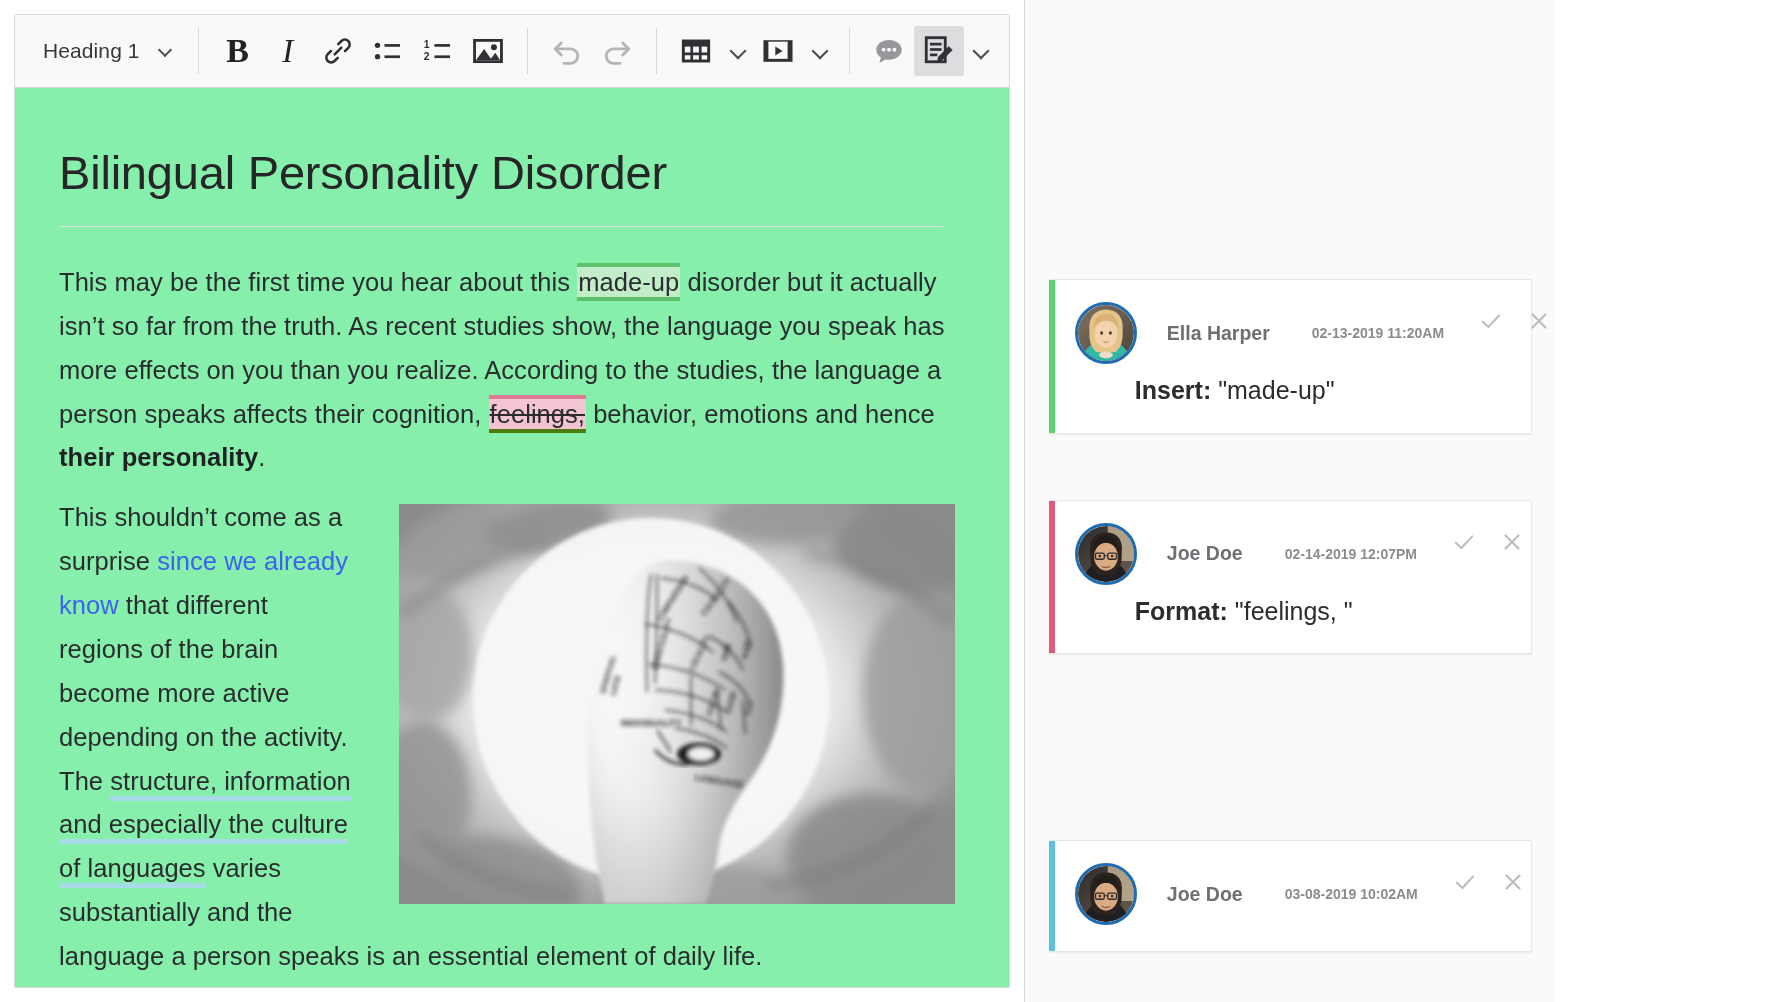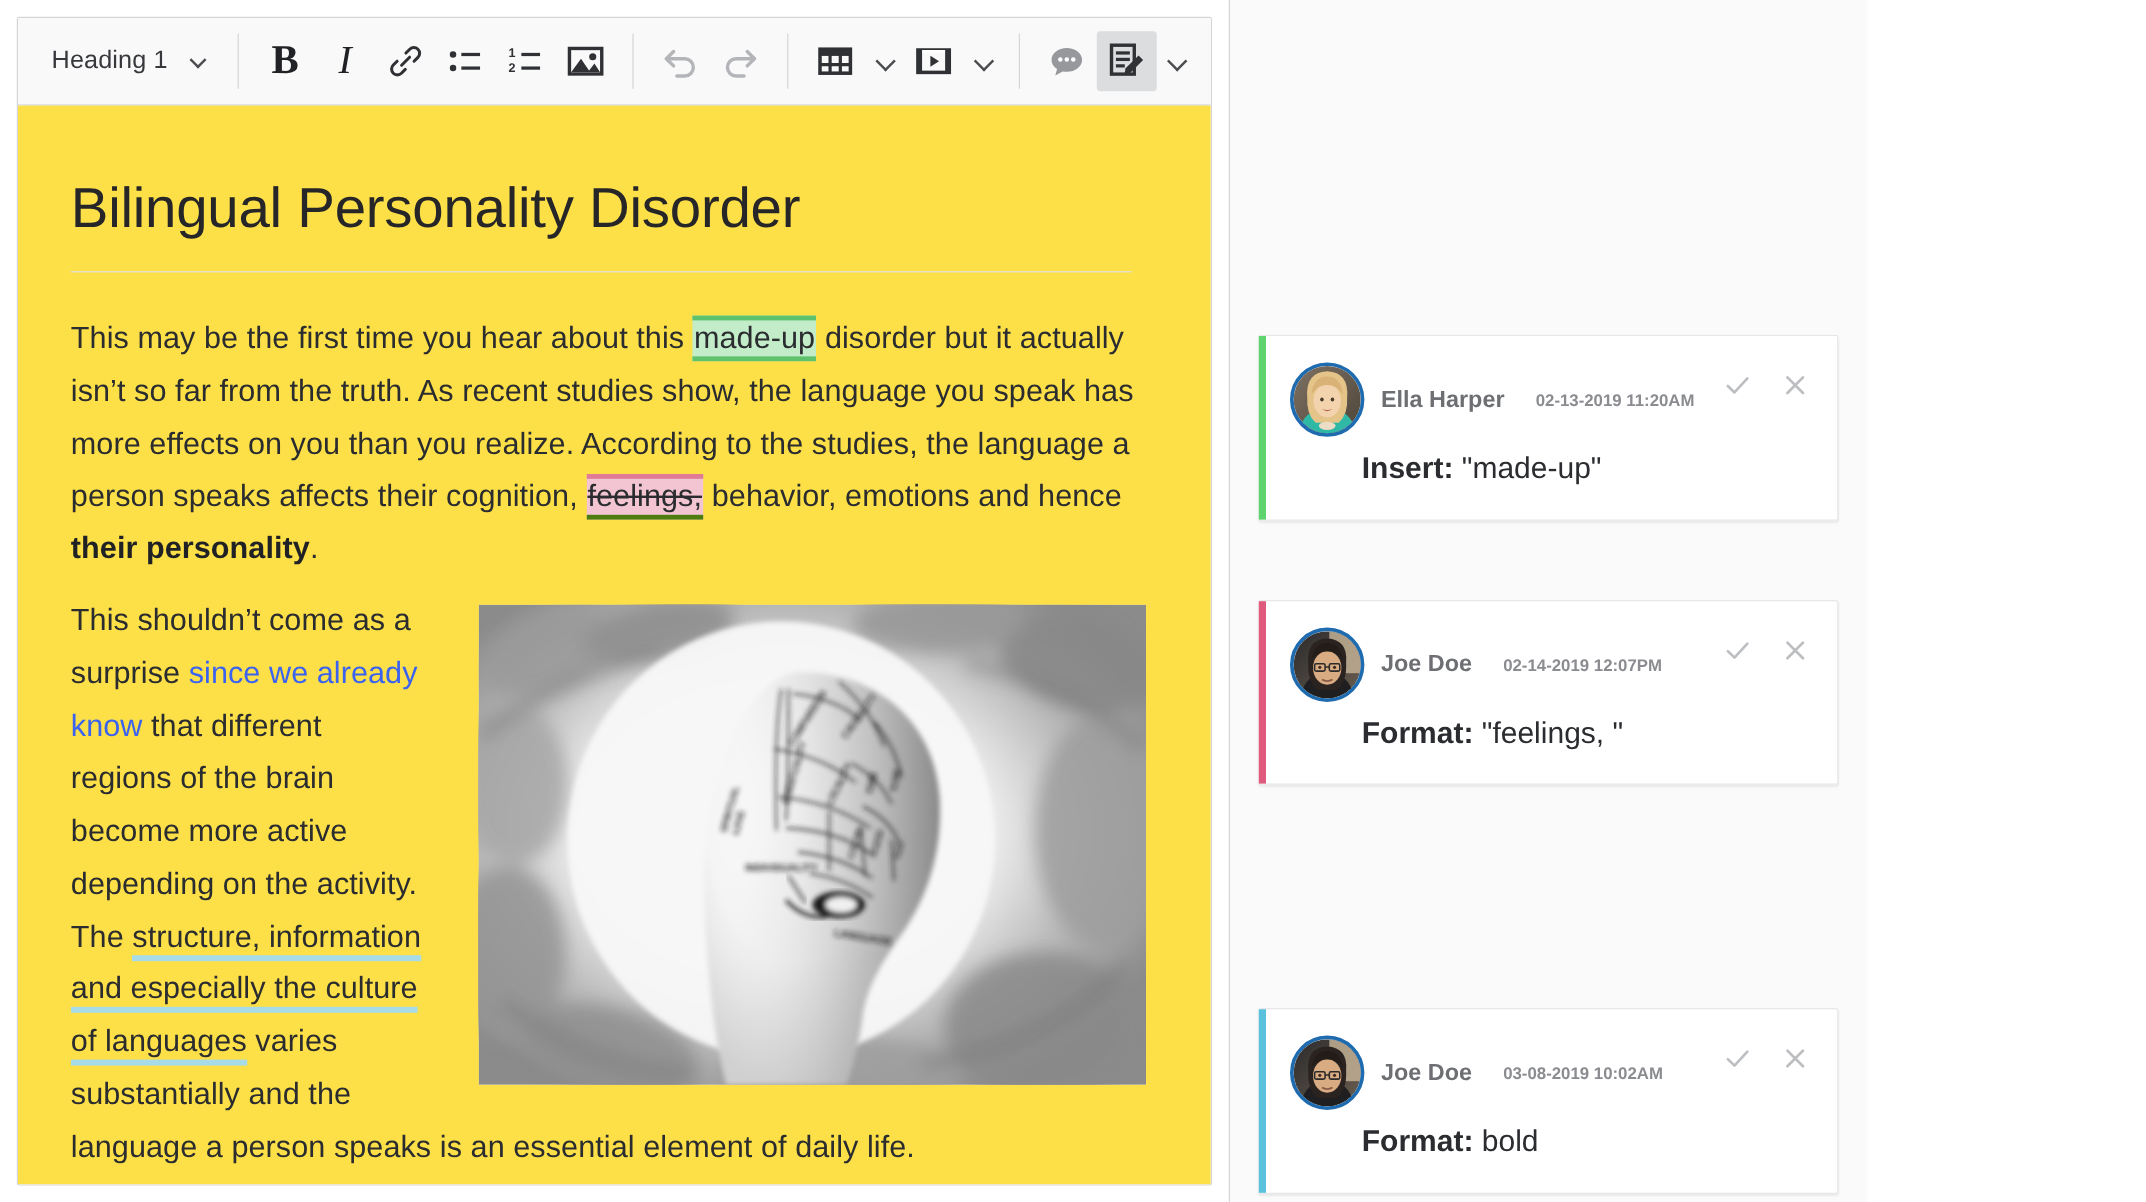--- a/index.html
+++ b/index.html
@@ -119,21 +119,21 @@
   .tb-group { display: flex; align-items: center; gap: 2px; }
   .tb-caret {
     width: 30px; height: 50px;
     display: flex; align-items: center; justify-content: center;
     cursor: pointer; border-radius: 3px;
   }
 
   
   .doc-canvas {
     flex: 1;
-    background: #fde047;
+    background: #86efac;
     overflow: hidden;
     padding: 58px 54px 0 44px;
   }
   .doc-title {
     font-size: 47px;
     font-weight: 400;
     color: #262629;
     letter-spacing: -0.2px;
     line-height: 1.15;
     padding-bottom: 26px;
@@ -215,21 +215,21 @@
   .card.insert::before { background: #5ed46e; }
   .card.remove::before { background: #e05a7e; }
   .card.format::before { background: #5bc2dd; }
   .card.c1 { margin-top: 279px; }
   .card.c2 { margin-top: 66px; }
   .card.c3 { margin-top: 186px; }
 
   .card-head {
     display: flex;
     align-items: center;
-    gap: 14px;
+    gap: 30px;
   }
   .avatar {
     width: 62px; height: 62px;
     border-radius: 50%;
     border: 3px solid #1f6bb0;
     overflow: hidden;
     flex: 0 0 auto;
     background: #d8d2cc;
     position: relative;
   }
@@ -643,17 +643,16 @@
                 <path d="M4.5 12.6 L9.6 17.6 L19.5 6.8"></path>
               </svg>
           </span>
           <span class="act-btn">
             <svg width="26" height="26" viewBox="0 0 24 24" fill="none" stroke="currentColor" stroke-width="2.1" stroke-linecap="round">
                 <path d="M6 6 L18 18 M18 6 L6 18"></path>
               </svg>
           </span>
         </span>
       </div>
-      <div class="card-body"><span class="k">Format:</span><span> bold</span></div>
     </div>
 
   </div>
 </div>
 
 </body></html>

